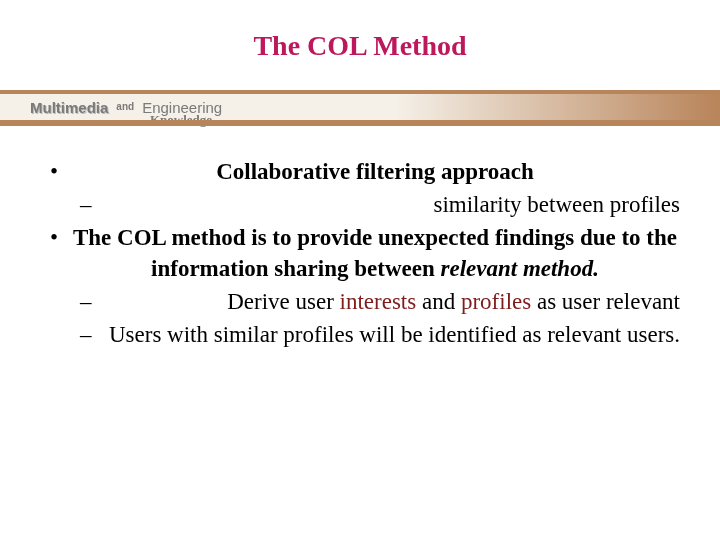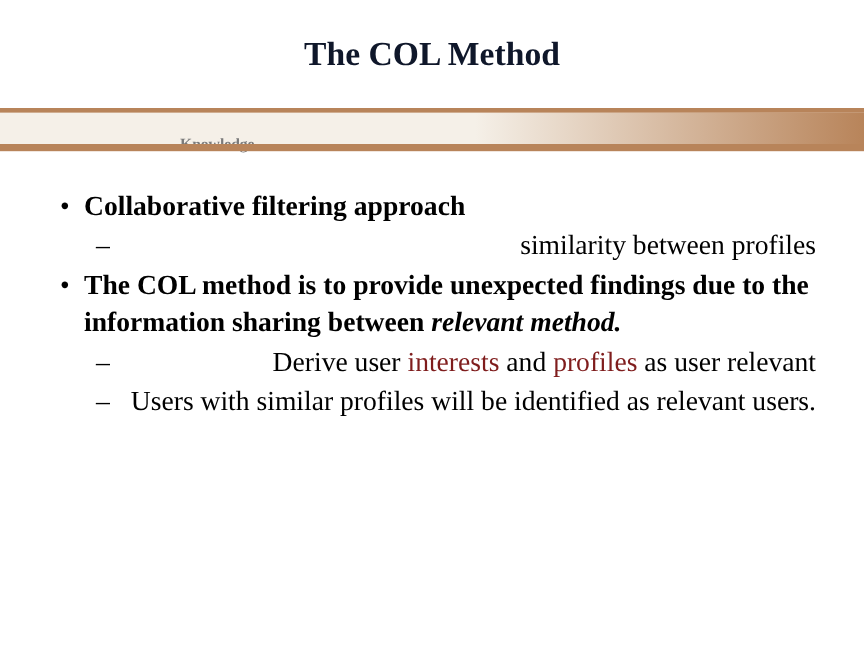--- a/index.html
+++ b/index.html
@@ -8,21 +8,21 @@
       height: 540px;
       background: #ffffff;
       font-family: 'Times New Roman', Times, serif;
       position: relative;
       overflow: hidden;
     }
     .title {
       text-align: center;
       font-size: 28px;
       font-weight: bold;
-      color: #0f172a;
+      color: #be185d;
       padding-top: 30px;
       padding-bottom: 20px;
     }
     .banner {
       width: 100%;
       height: 36px;
       position: relative;
       margin-top: 8px;
       margin-bottom: 20px;
     }
@@ -106,32 +106,37 @@
       margin-bottom: 2px;
     }
     .sub-marker {
       width: 22px;
       flex-shrink: 0;
     }
     .sub-text {
       flex: 1;
       text-align: right;
     }
-    .bold { font-weight: bold; }
+    .bold { font-weight: bold; text-align: center; }
     .italic { font-style: italic; }
     .highlight { color: #7f1d1d; }
   </style>
 </head>
 <body>
 
 <div class="title">The COL Method</div>
 
 <div class="banner">
   <div class="banner-bar-top"></div>
   <div class="banner-content">
+    <div class="banner-text">
+      <span class="banner-multimedia">Multimedia</span>
+      <span class="banner-and">and</span>
+      <span class="banner-engineering">Engineering</span>
+    </div>
     <div class="banner-knowledge">Knowledge</div>
   </div>
   <div class="banner-bar-bottom"></div>
 </div>
 
 <div class="content">
 
   <div class="bullet-item">
     <div class="bullet-marker">•</div>
     <div class="bullet-text bold">Collaborative filtering approach</div>

